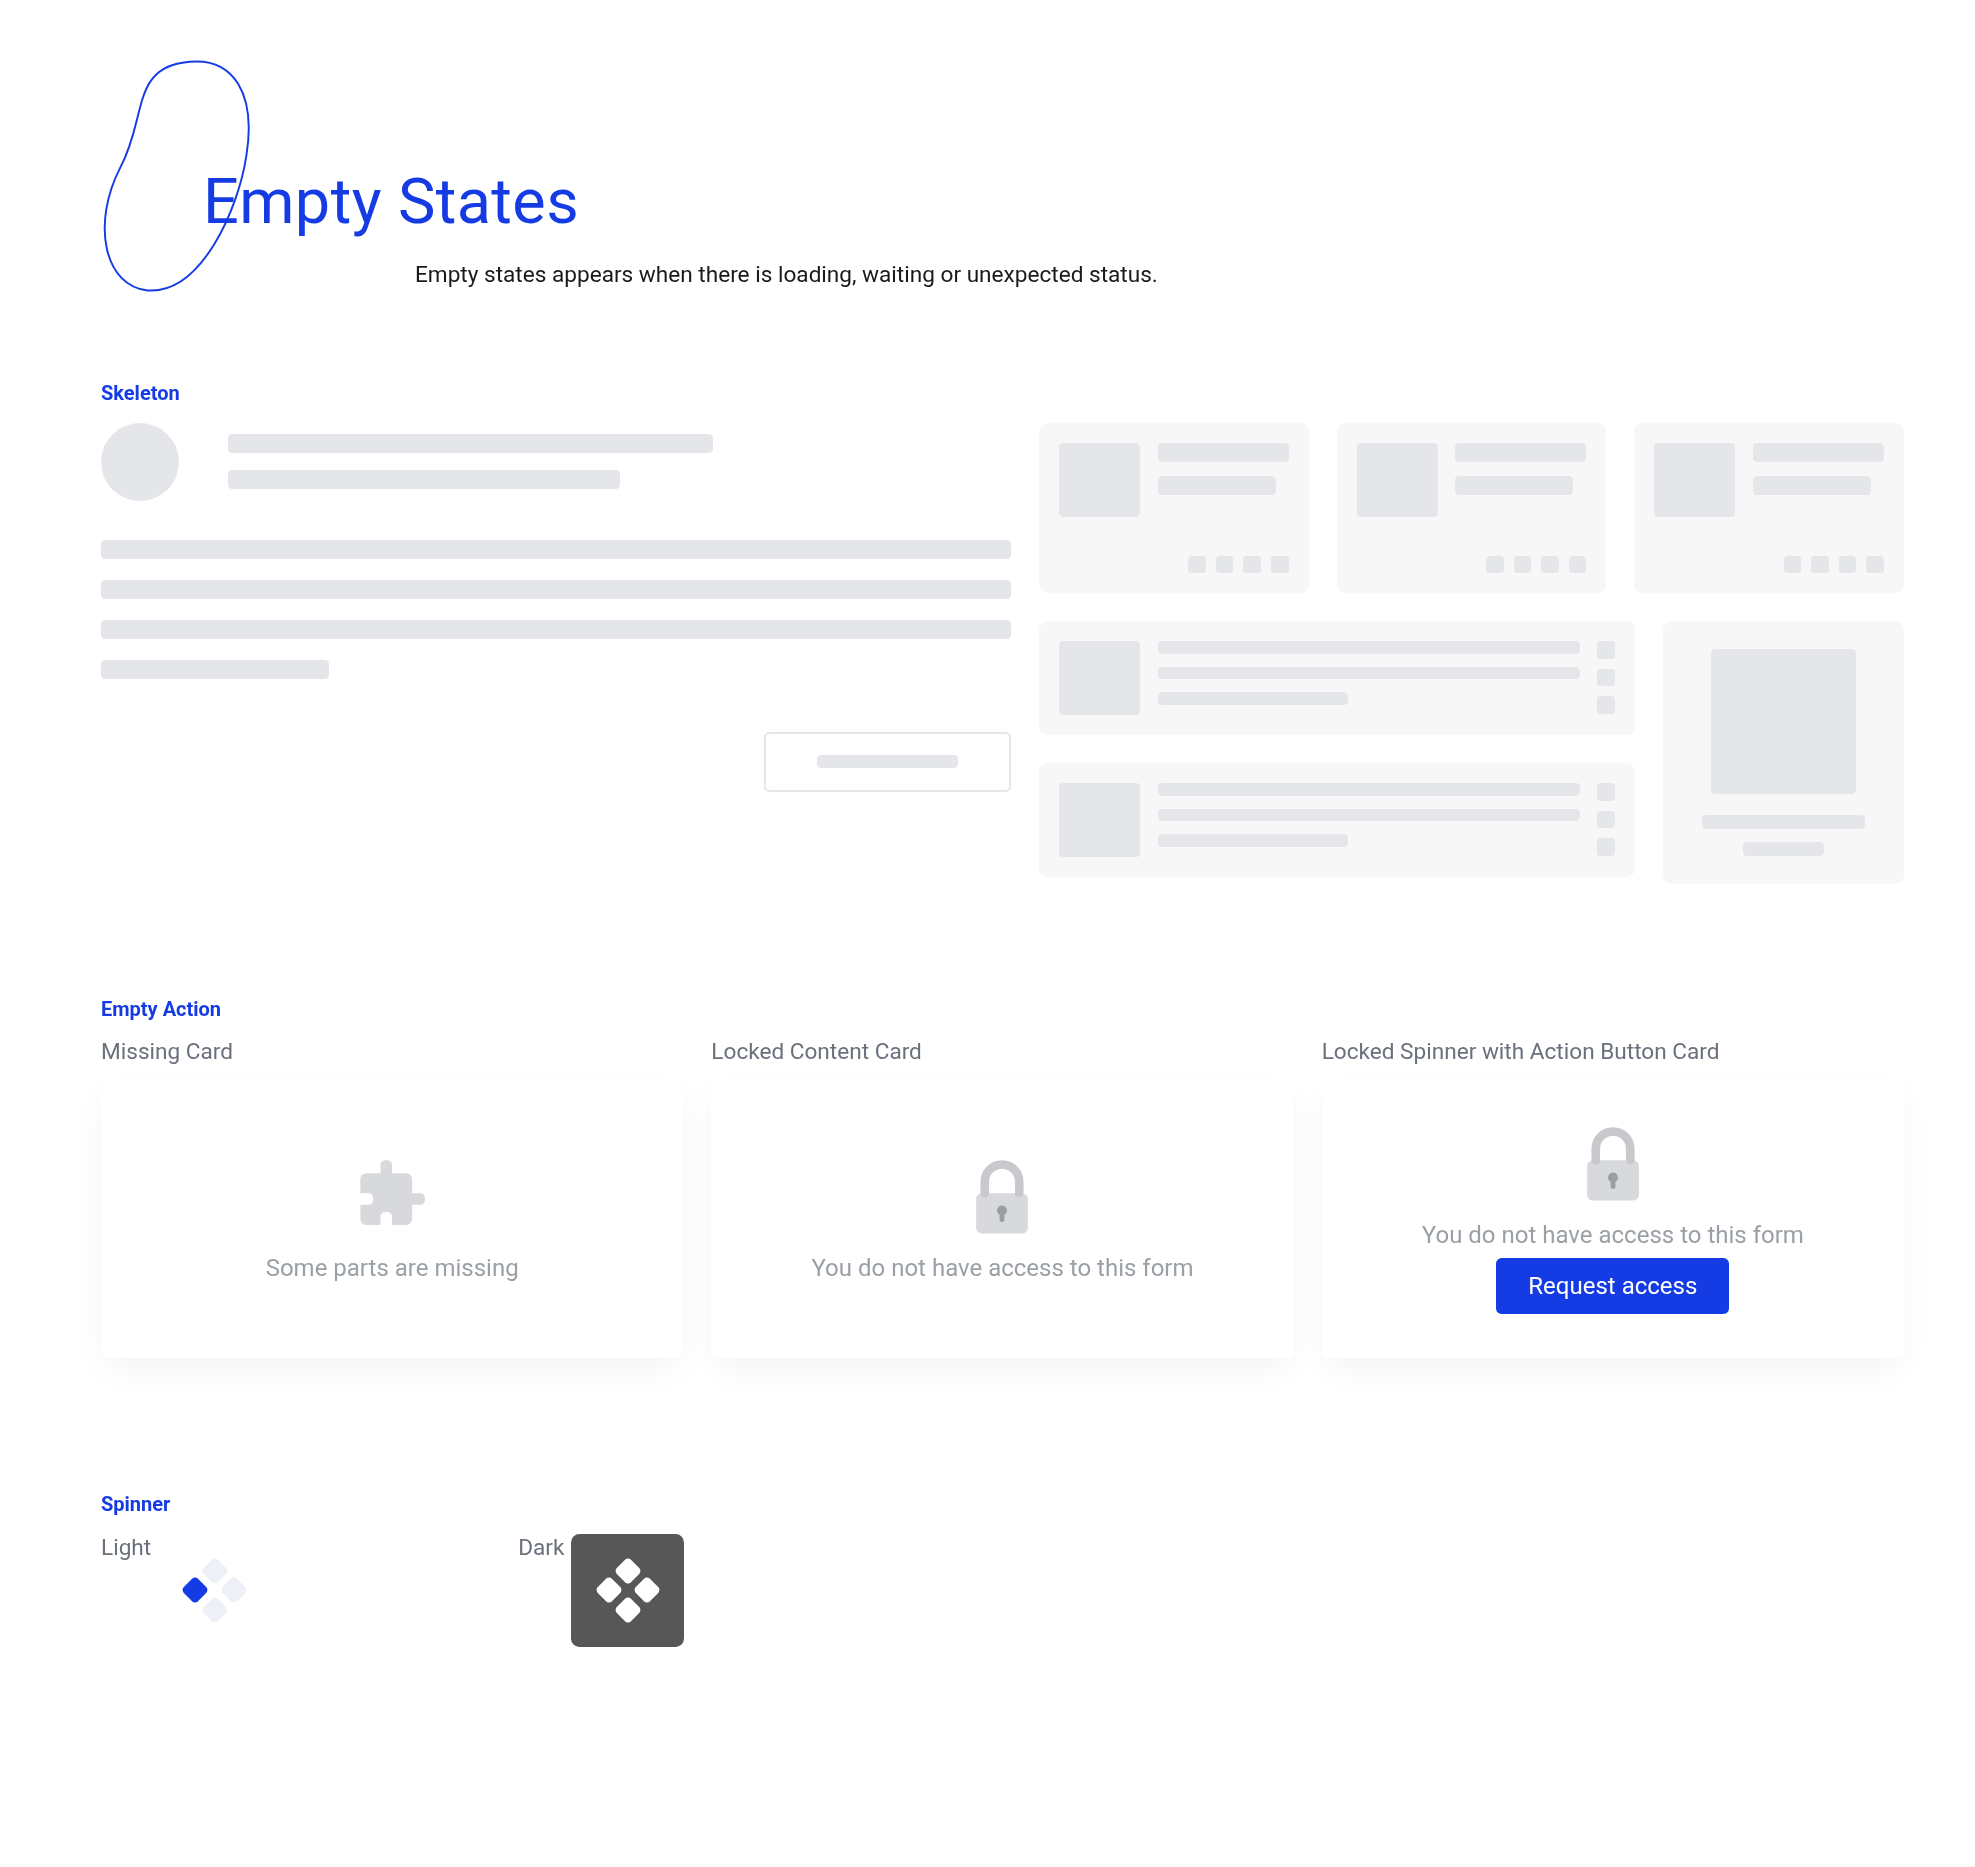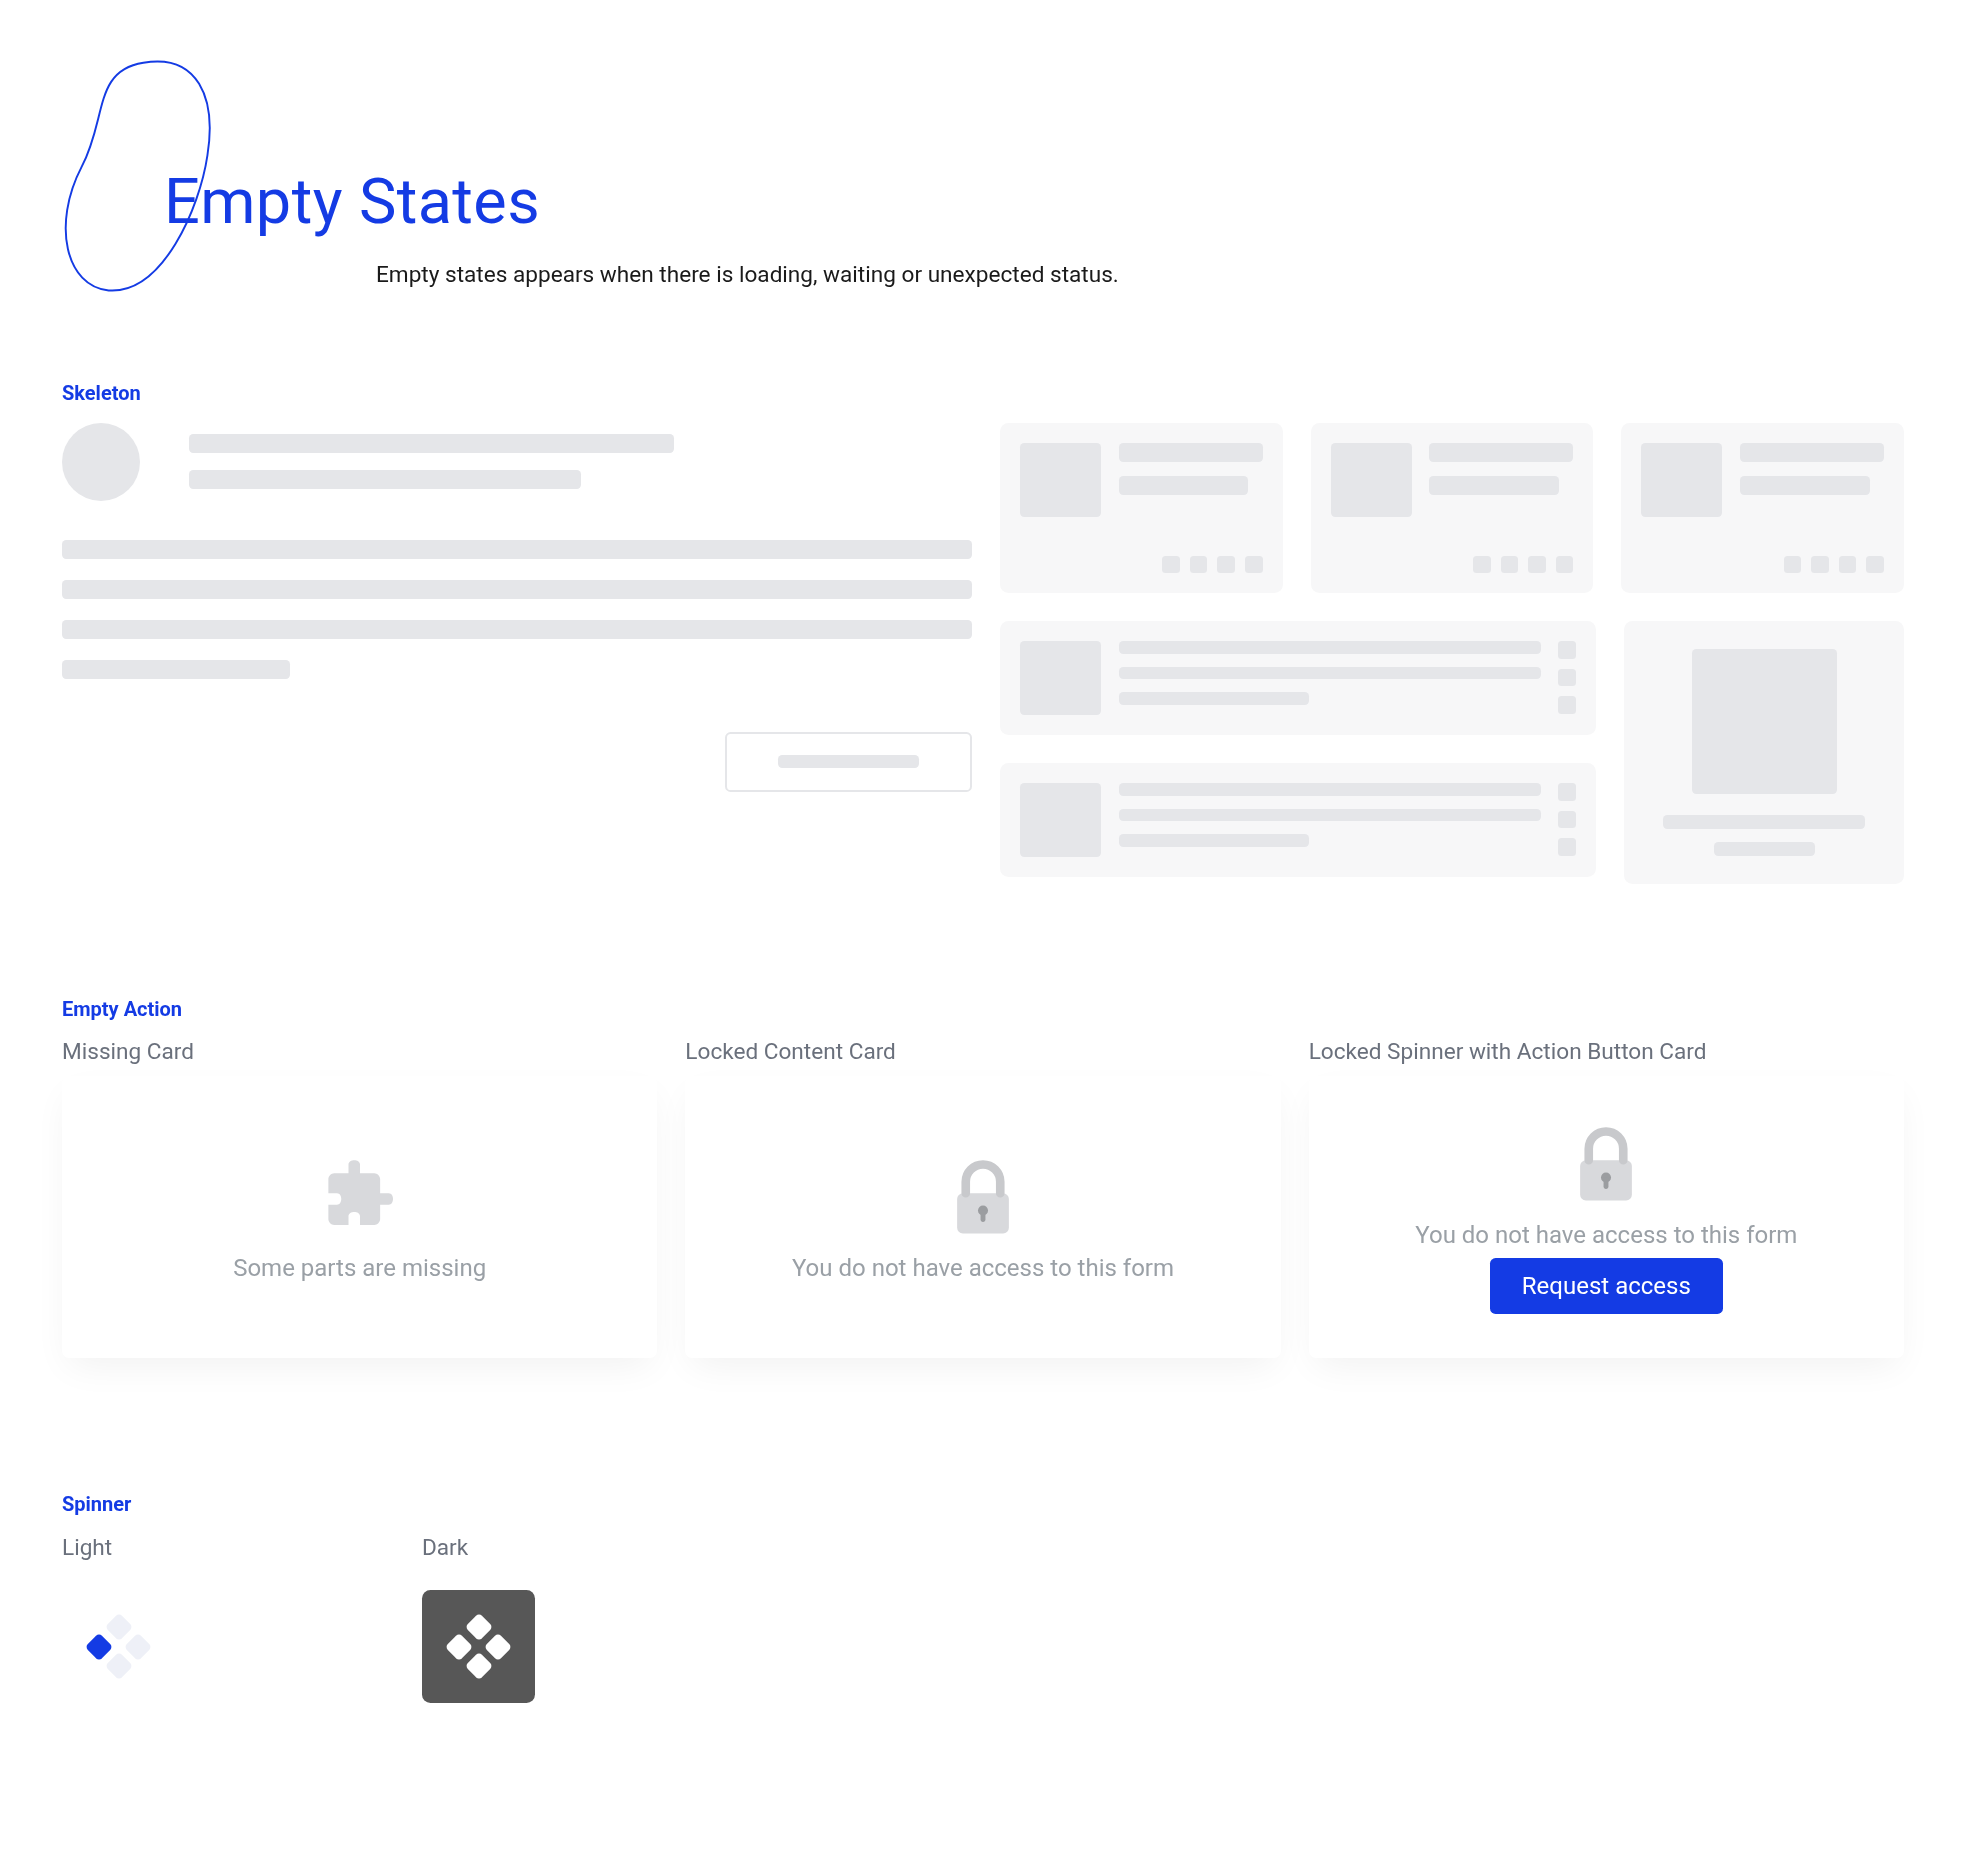--- a/index.html
+++ b/index.html
@@ -17,21 +17,21 @@
   body{
     margin:0;
     width:1975px;
     height:1868px;
     background:var(--bg);
     font-family: "Segoe UI", -apple-system, BlinkMacSystemFont, Roboto, Helvetica, Arial, sans-serif;
     font-size:22.6px;
     color:var(--text);
   }
   .page{
-    padding:35px 71px 71px 62px;
+    padding:35px 71px 71px 101px;
   }
 
   
   .hero{
     position:relative;
     height:275px;
     margin-bottom:71px;
   }
   .blob{
     position:absolute;
@@ -177,21 +177,21 @@
     background:var(--blue);color:#fff;border:none;border-radius:5.6px;
     padding:14px 32px;font-size:24px;cursor:pointer;font-family:inherit;
   }
   .puzzle-icon,.lock-icon{width:92px;height:92px;display:block;}
   .lock-icon svg,.puzzle-icon svg{width:100%;height:100%;display:block;}
 
   
   .spinner-wrap{
     display:flex;gap:247px;
   }
-  .spinner-col{display:flex;flex-direction:column;gap:19px;}
+  .spinner-col{display:flex;flex-direction:row;gap:7px;}
   .spinner-box{
     width:113px;height:113px;border-radius:8.5px;display:flex;align-items:center;justify-content:center;
   }
   .spinner-box.light{background:transparent;}
   .spinner-box.dark{background:#575757;}
   .diamond-cluster{
     position:relative;width:56px;height:56px;
   }
   .diamond-cluster .d{
     position:absolute;width:20px;height:20px;transform:rotate(45deg);border-radius:4.2px;

